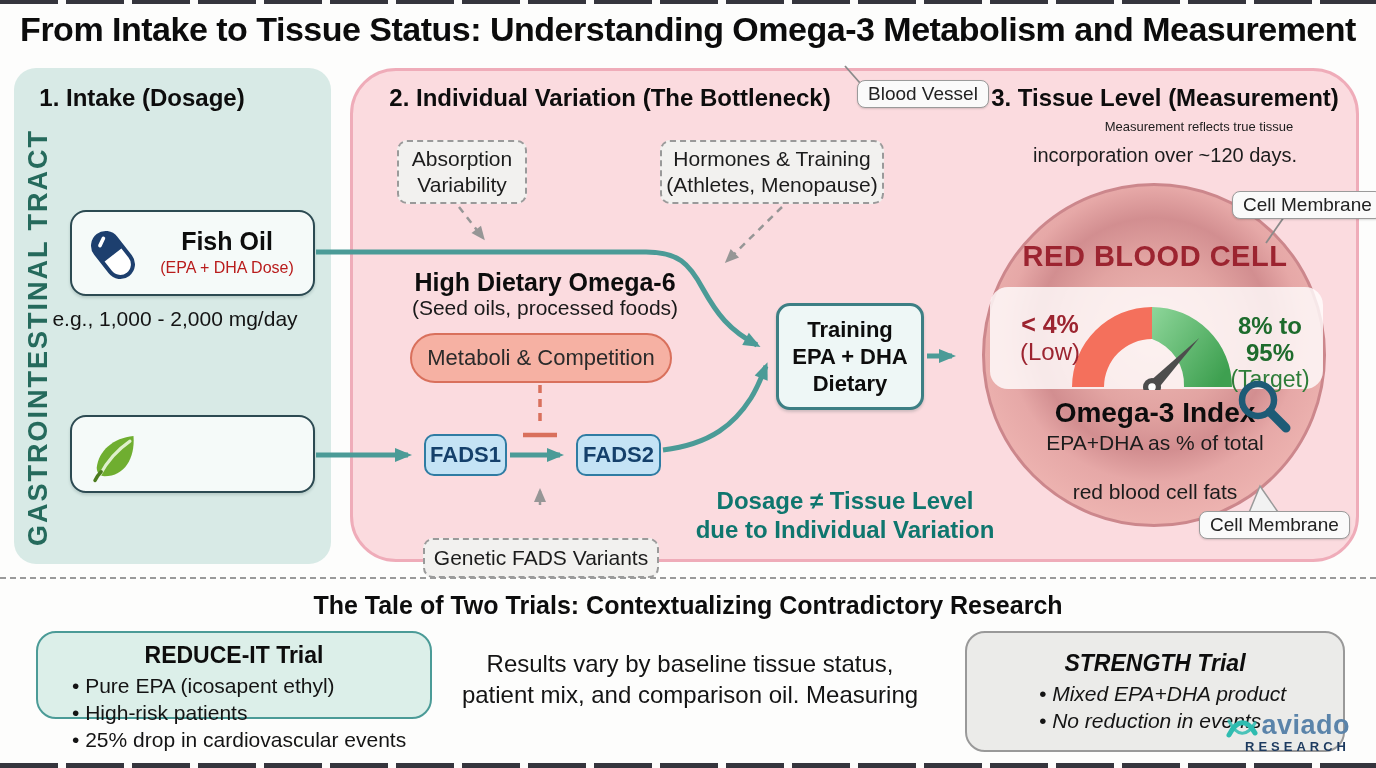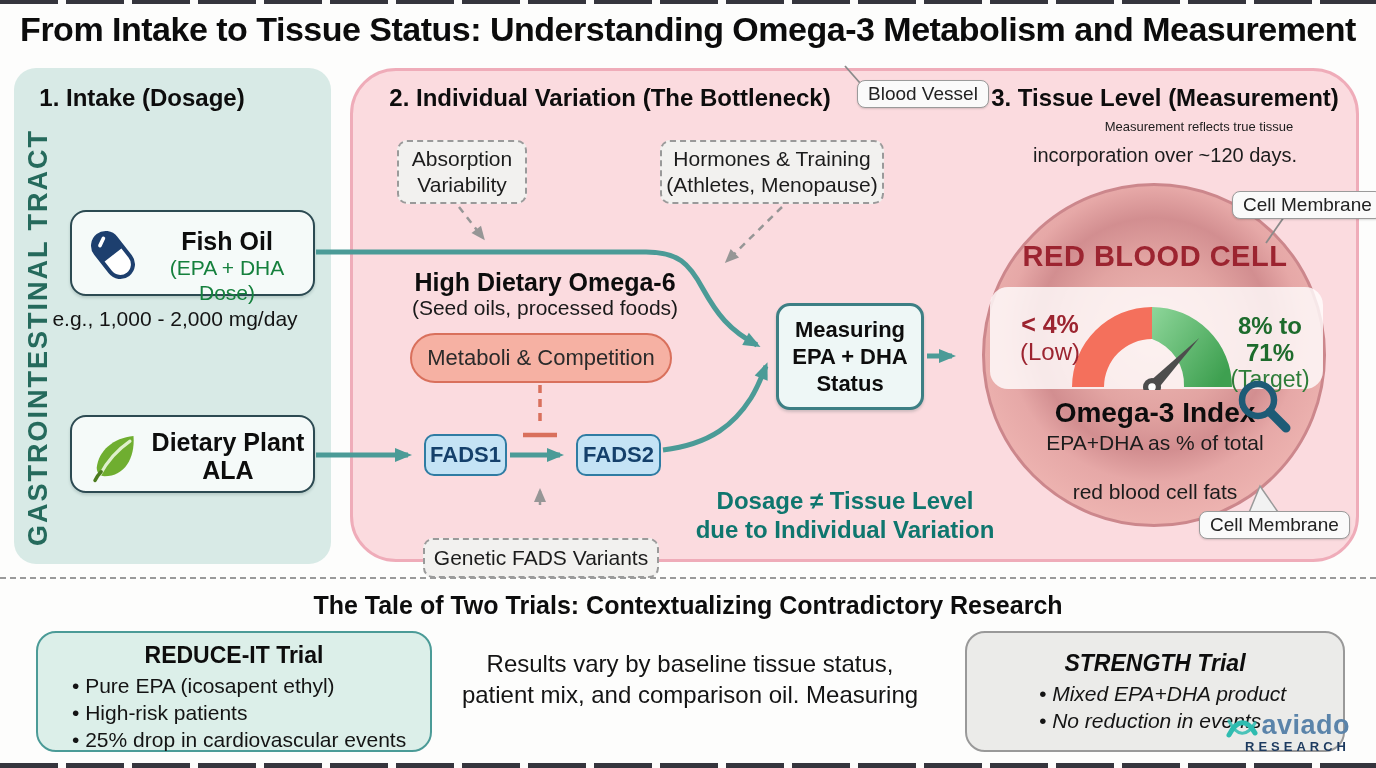--- a/index.html
+++ b/index.html
@@ -20,21 +20,21 @@
            border:3px solid #efacb9;border-radius:46px;box-sizing:border-box;}
   .panel-h{font-size:24px;font-weight:bold;color:#0d0d0d;}
 
   .gi-label{left:16px;top:118px;width:44px;height:440px;display:flex;align-items:center;justify-content:center;
     writing-mode:vertical-rl;transform:rotate(180deg);font-size:27px;font-weight:bold;
     letter-spacing:2px;color:#256a5c;}
 
   .card{background:#f5faf9;border:2.5px solid #2c4a52;border-radius:16px;box-sizing:border-box;
         box-shadow:0 2px 3px rgba(30,60,60,.18);}
   .card-title{font-size:25px;font-weight:bold;color:#0d0d0d;line-height:28px;}
-  .card-sub{font-size:21px;color:#15803d;line-height:25px;}
+  .card-sub{font-size:16px;color:#b91c1c;line-height:25px;}
 
   .dashedbox{background:#f2f1ef;border:2px dashed #9a9a9a;border-radius:10px;box-sizing:border-box;
     display:flex;flex-direction:column;align-items:center;justify-content:center;
     font-size:21px;color:#1c1c1c;line-height:26px;text-align:center;}
 
   .tag{background:#fafafa;border:1.5px solid #9a9a9a;border-radius:8px;padding:2px 10px;
        font-size:19px;color:#222;white-space:nowrap;z-index:7;box-shadow:0 1px 2px rgba(0,0,0,.15);}
 
   .pill-red{left:410px;top:333px;width:262px;height:50px;background:#f6b1a3;border:2.5px solid #d9705c;
     border-radius:27px;box-sizing:border-box;display:flex;align-items:center;justify-content:center;
@@ -60,21 +60,21 @@
   .tgt-lab{font-size:23px;color:#2e7d39;line-height:27px;}
 
   .idx-title{font-size:28px;font-weight:bold;color:#0d0d0d;}
   .idx-sub{font-size:21px;color:#1c1c1c;line-height:25px;}
 
   .divider{left:0;top:577px;width:1376px;border-top:2px dashed #9a9a9a;}
 
   .bottom-title{left:0;top:591px;width:1376px;font-size:25px;font-weight:bold;color:#0d0d0d;}
 
   .trial{box-sizing:border-box;border-radius:20px;padding-top:9px;}
-  .trial-reduce{left:36px;top:631px;width:396px;height:121px;background:#dcefe9;border:2.5px solid #4b9b97;}
+  .trial-reduce{left:36px;top:631px;width:396px;height:88px;background:#dcefe9;border:2.5px solid #4b9b97;}
   .trial-strength{left:965px;top:631px;width:380px;height:121px;background:#ebebe9;border:2px solid #999;font-style:italic;}
   .trial-title{font-size:23px;font-weight:bold;color:#0d0d0d;text-align:center;margin-bottom:3px;}
   .trial-li{font-size:21px;color:#141414;line-height:27px;}
 
   .mid-note{left:440px;top:648px;width:500px;font-size:24px;color:#141414;line-height:31px;}
 
   .logo{right:26px;bottom:14px;z-index:8;text-align:right;}
   .logo-row{display:flex;align-items:center;justify-content:flex-end;gap:2px;}
   .logo-name{font-size:27px;font-weight:bold;color:#5b84aa;letter-spacing:.5px;}
   .logo-sub{font-size:13px;font-weight:bold;color:#1d3a5f;letter-spacing:4px;margin-top:-2px;}
@@ -110,24 +110,20 @@
   </div>
 
   <div class="abs ctr" style="left:40px;top:307px;width:270px;font-size:21px;color:#141414;">e.g., 1,000 - 2,000 mg/day</div>
 
   <div class="abs card" style="left:70px;top:415px;width:245px;height:78px;">
     <svg class="abs" style="left:16px;top:11px;" width="56" height="56" viewBox="0 0 64 64">
       <path d="M52 9 C29 11 12 26 10 45 c0 6 3 10 9 10 C42 55 54 34 52 9 Z" fill="#6fae30"></path>
       <path d="M14 53 C22 38 35 24 48 15" stroke="#dff0cc" stroke-width="3.5" fill="none" stroke-linecap="round"></path>
       <path d="M8 60 C10 56 12 53 15 50" stroke="#4c7b1f" stroke-width="4" fill="none" stroke-linecap="round"></path>
     </svg>
-    <div class="abs ctr" style="left:76px;top:11px;width:160px;">
-      <div class="card-title">Dietary Plant</div>
-      <div class="card-title">ALA</div>
-    </div>
   </div>
 
   <div class="abs panel23"></div>
 
   <div class="abs ctr panel-h" style="left:365px;top:84px;width:490px;">2. Individual Variation (The Bottleneck)</div>
   <div class="abs ctr panel-h" style="left:990px;top:84px;width:350px;">3. Tissue Level (Measurement)</div>
   <div class="abs ctr" style="left:1024px;top:119px;width:350px;font-size:13px;color:#1c1c1c;">Measurement reflects true tissue</div>
   <div class="abs ctr" style="left:990px;top:144px;width:350px;font-size:20px;color:#1c1c1c;">incorporation over ~120 days.</div>
 
   <div class="abs tag" style="left:857px;top:80px;">Blood Vessel</div>
@@ -146,23 +142,23 @@
   <div class="abs ctr" style="left:395px;top:296px;width:300px;font-size:21px;color:#1a1a1a;">(Seed oils, processed foods)</div>
 
   <div class="abs pill-red">Metaboli &amp; Competition</div>
 
   <div class="abs fads" style="left:424px;top:434px;width:83px;height:42px;">FADS1</div>
   <div class="abs fads" style="left:576px;top:434px;width:85px;height:42px;">FADS2</div>
 
   <div class="abs dashedbox" style="left:423px;top:507px;width:236px;height:40px;margin-top:31px;">Genetic FADS Variants</div>
 
   <div class="abs systemic">
-    <div>Measuring</div>
+    <div>Training</div>
     <div>EPA + DHA</div>
-    <div>Status</div>
+    <div>Dietary</div>
   </div>
 
   <div class="abs ctr" style="left:690px;top:486px;width:310px;font-size:24px;font-weight:bold;color:#0f766e;line-height:29px;">
     <div>Dosage ≠ Tissue Level</div>
     <div>due to Individual Variation</div>
   </div>
 
   <div class="abs rbc"></div>
   <div class="abs ctr rbc-label">RED BLOOD CELL</div>
 
@@ -180,21 +176,21 @@
     <polygon points="84,93 96,93 90,22" fill="#4d4d4d" transform="rotate(44 90 90)"></polygon>
     <circle cx="90" cy="90" r="9" fill="#4d4d4d"></circle>
     <circle cx="90" cy="90" r="3.8" fill="#ffffff"></circle>
   </svg>
 
   <div class="abs ctr" style="left:995px;top:310px;width:110px;z-index:4;">
     <div class="low-val">&lt; 4%</div>
     <div class="low-lab">(Low)</div>
   </div>
   <div class="abs ctr" style="left:1214px;top:312px;width:112px;z-index:4;">
-    <div class="tgt-val">8% to 71%</div>
+    <div class="tgt-val">8% to 95%</div>
     <div class="tgt-lab">(Target)</div>
   </div>
 
   <svg class="abs" style="left:1234px;top:376px;z-index:4;" width="60" height="60" viewBox="0 0 60 60">
     <circle cx="24" cy="24" r="16" fill="none" stroke="#1e5b76" stroke-width="6.5"></circle>
     <line x1="36" y1="36" x2="52" y2="52" stroke="#1e5b76" stroke-width="9" stroke-linecap="round"></line>
   </svg>
 
   <div class="abs ctr idx-title" style="left:1020px;top:397px;width:270px;">Omega-3 Index</div>
   <div class="abs ctr idx-sub" style="left:1020px;top:430px;width:270px;">EPA+DHA as % of total</div>

